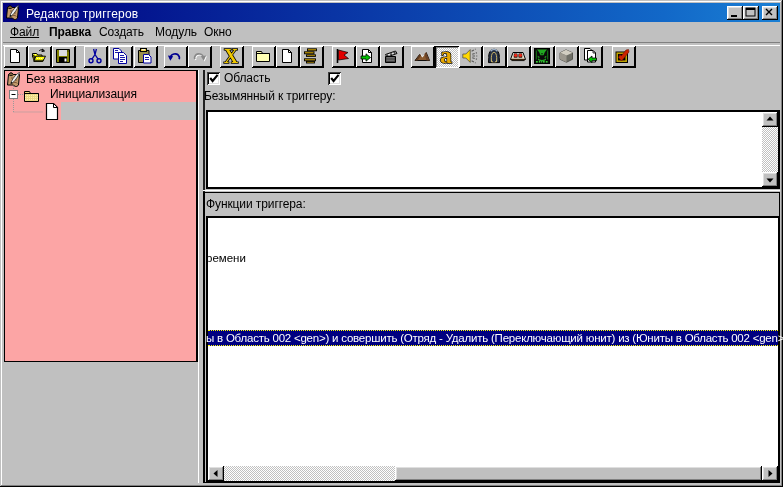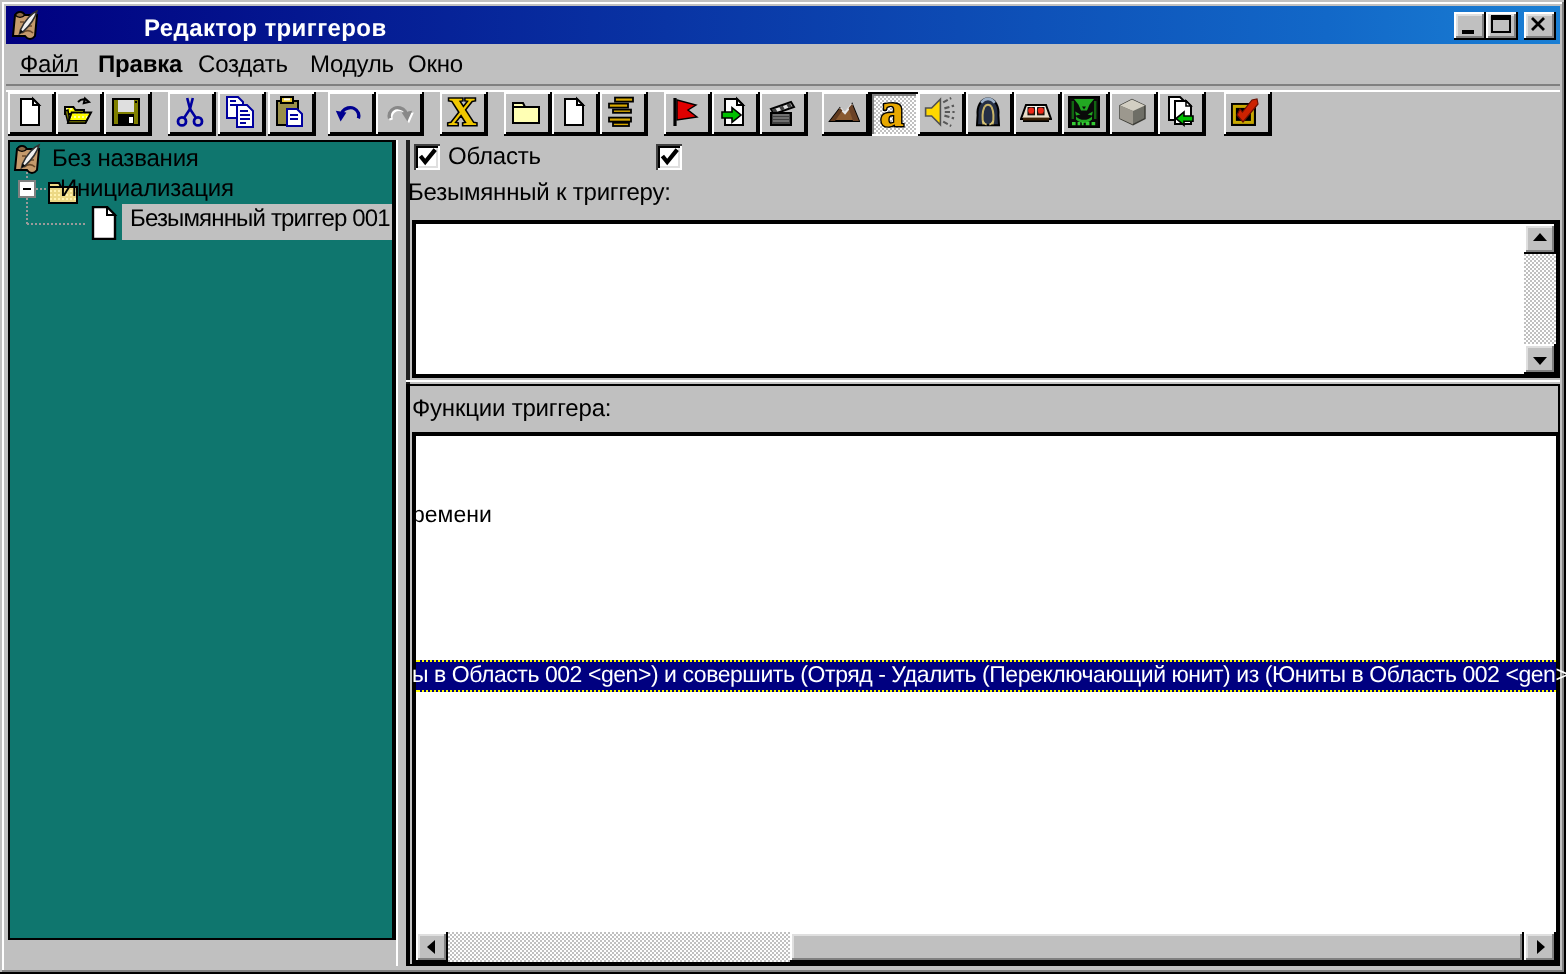--- a/index.html
+++ b/index.html
@@ -7,34 +7,34 @@
 body { font-family:"Liberation Sans", sans-serif; font-size:12px; color:#000; letter-spacing:-0.1px; }
 #win {
   position:relative; width:783px; height:487px; background:#c0c0c0;
   box-shadow: inset -1px -1px 0 0 #000, inset 1px 1px 0 0 #c0c0c0,
               inset -2px -2px 0 0 #808080, inset 2px 2px 0 0 #fff;
 }
 .abs { position:absolute; white-space:nowrap; }
 
 #titlebar { left:3px; top:3px; width:777px; height:19px;
   background:linear-gradient(90deg,#000080 0%,#1268c8 85%,#1a7fd4 100%); }
-#titletext { left:23px; top:4px; color:#fff; font-weight:bold; font-size:12px; letter-spacing:0.2px;margin-left:46px; }
+#titletext { left:23px; top:4px; color:#fff; font-weight:normal; font-size:12px; letter-spacing:0.2px; }
 .winbtn { top:3px; width:16px; height:14px; background:#c0c0c0;
   box-shadow: inset -1px -1px 0 0 #000, inset 1px 1px 0 0 #fff, inset -2px -2px 0 0 #808080, inset 2px 2px 0 0 #dfdfdf; }
 
 .menuitem { top:6px; }
 #menusep { left:3px; top:42px; width:777px; height:1px; background:#808080; }
 
 .tbtn { top:46px; width:24px; height:22px; background:#c0c0c0;
   box-shadow: inset -1px -1px 0 0 #000, inset 1px 1px 0 0 #fff, inset -2px -2px 0 0 #000; }
 .tbtn svg { position:absolute; left:3px; top:2px; }
 #tbtn-a { box-shadow: inset 1px 1px 0 0 #000, inset -1px -1px 0 0 #fff, inset 2px 2px 0 0 #808080;
   background:repeating-conic-gradient(#fff 0% 25%, #c0c0c0 0% 50%) 0 0/2px 2px; }
 
-#tree { left:4px; top:70px; width:194px; height:400px; background:#0f766e;
+#tree { left:4px; top:70px; width:194px; height:292px; background:#fca5a5;
   border:1px solid #000; border-right-width:2px; overflow:hidden; }
 .treelbl { font-size:12px; }
 
 #divider-hl { left:198px; top:70px; width:1px; height:413px; background:#fff; }
 #divider-dk { left:203px; top:70px; width:2px; height:413px; background:#202020; }
 
 .cb { top:72px; width:13px; height:13px; background:#fff;
   box-shadow: inset 1px 1px 0 0 #404040, inset -1px -1px 0 0 #fff, inset 2px 2px 0 0 #000, inset -2px -2px 0 0 #dfdfdf; }
 #commentbox { left:206px; top:110px; width:574px; height:79px; background:#fff; border:2px solid #000; }
 .dither { background:repeating-conic-gradient(#fff 0% 25%, #c0c0c0 0% 50%) 0 0/2px 2px; }
@@ -302,27 +302,26 @@
     <svg class="abs" style="left:18px;top:16px" width="17" height="16" viewBox="0 0 17 16">
         <defs>
           <pattern id="fh" width="2" height="2" patternUnits="userSpaceOnUse">
             <rect width="2" height="2" fill="#ecd884"></rect>
             <rect width="1" height="1" fill="#fff2b0"></rect>
           </pattern>
         </defs>
         <path d="M1.5 4.5 h5 l1 2 h8 v8 h-14 z" fill="url(#fh)" stroke="#000"></path>
         <path d="M1.5 6.5 h14" stroke="#000"></path>
       </svg>
-    <div class="abs treelbl" style="left:25px;top:16px;">Инициализация</div>
+    <div class="abs treelbl" style="left:45px;top:16px;">Инициализация</div>
     <svg class="abs" style="left:40px;top:32px" width="14" height="17" viewBox="0 0 14 17">
         <path d="M1.5 0.5 h7 l4 4 v12 h-11 z" fill="#fff" stroke="#000" stroke-width="1.2"></path>
         <path d="M8.5 0.5 v4 h4 z" fill="#fff" stroke="#000"></path>
       </svg>
     <div class="abs" style="left:56px;top:31px;width:140px;height:18px;background:#c0c0c0;"></div>
-    <div class="abs treelbl" style="left:60px;top:31px;letter-spacing:-0.42px;">Безымянный триггер 001</div>
   </div>
   <div id="divider-hl" class="abs"></div>
   <div id="divider-dk" class="abs"></div>
 
   <div class="cb abs" style="left:207px;"><svg width="13" height="13">
         <path d="M3.2 6 L5.6 9 L10.6 2.8" stroke="#000" stroke-width="2.1" fill="none"></path>
       </svg></div>
   <div class="abs" style="left:224px;top:71px;">Область</div>
   <div class="cb abs" style="left:328px;"><svg width="13" height="13">
         <path d="M3.2 6 L5.6 9 L10.6 2.8" stroke="#000" stroke-width="2.1" fill="none"></path>

